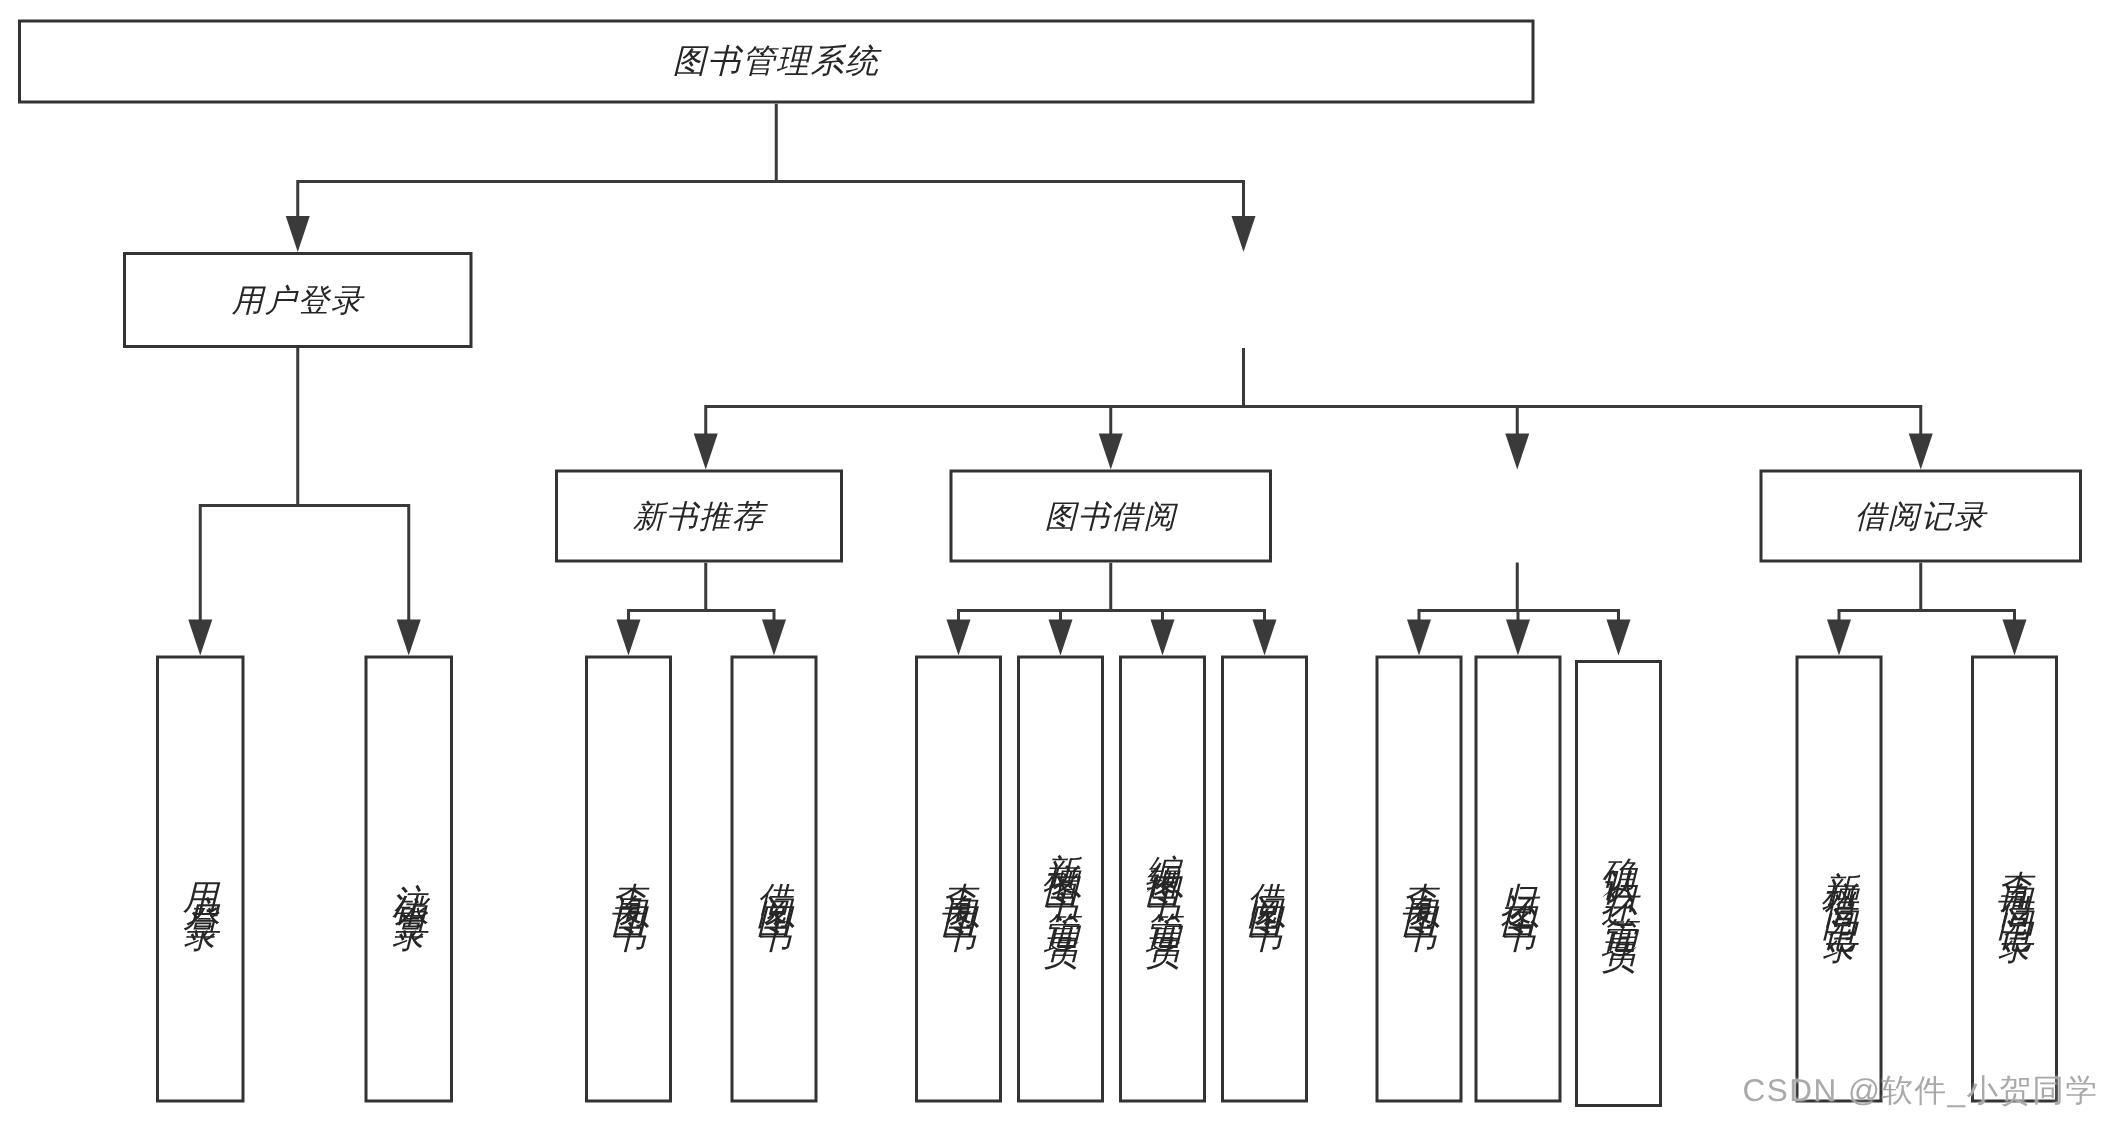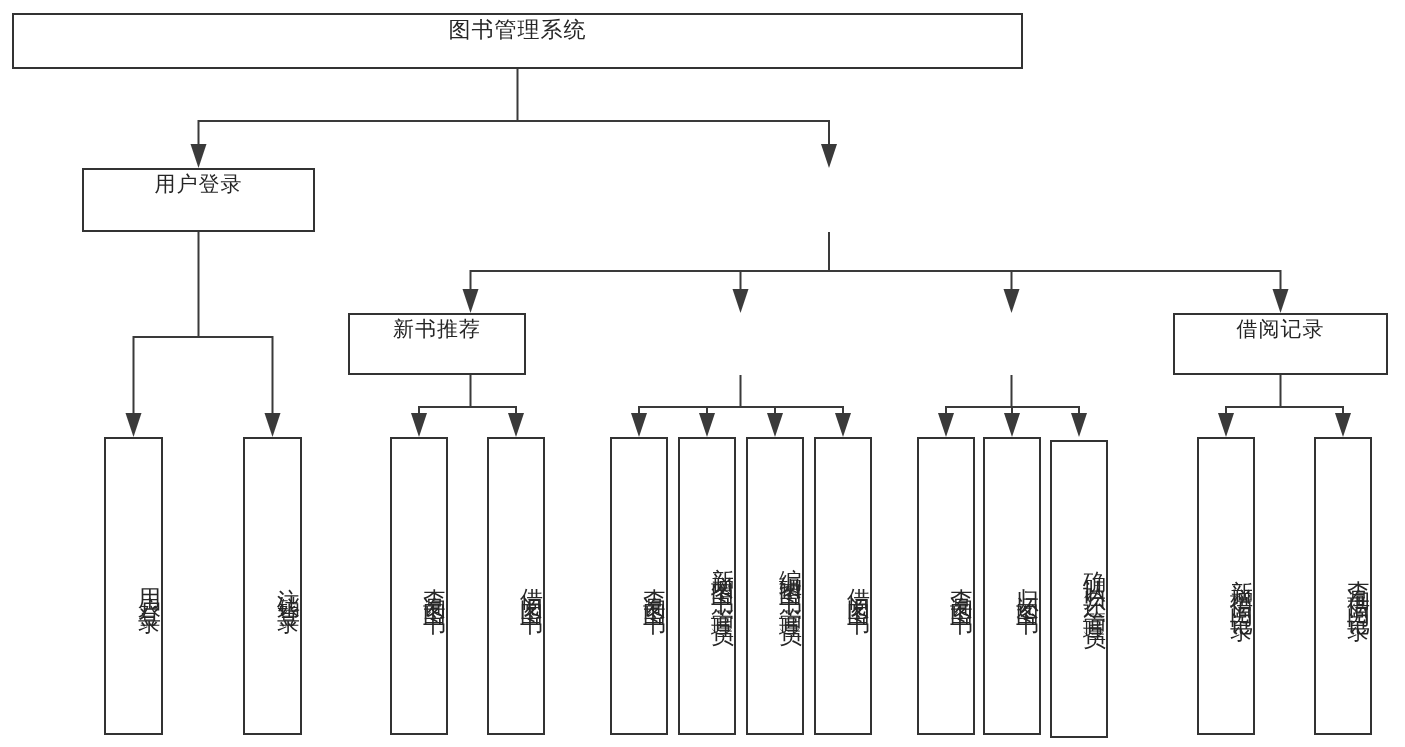--- a/index.html
+++ b/index.html
@@ -18,22 +18,23 @@
     overflow:hidden;
   }
   .wires{position:absolute;left:0;top:0;}
   .wires path{stroke:var(--line);stroke-width:2;fill:none;}
   .wires polygon{fill:var(--line);stroke:none;}
   .node{
     position:absolute;
     box-sizing:border-box;
     background:var(--fill);
     border:2px solid var(--border);
-    display:flex;align-items:flex-start;justify-content:center;
+    display:flex;align-items:center;justify-content:center;
     color:var(--text);
+    font-style:italic;
   }
   .node.hbox{font-size:21px;letter-spacing:1px;}
   .node.root{font-size:22px;}
   .node.leaf{
     writing-mode:vertical-rl;
     text-orientation:mixed;
     font-size:23px;
     letter-spacing:8px;
     line-height:1;
     text-align:center;
@@ -91,22 +92,25 @@
   </svg>
 
   <div class="node hbox root" style="left:12px;top:13px;width:1011px;height:56px">
     <span>图书管理系统</span>
   </div>
 
   <div class="node hbox" style="left:82px;top:168px;width:233px;height:64px">
     <span>用户登录</span>
   </div>
 
-  <div class="node hbox" style="left:348px;top:313px;width:178px;height:62px">
+  <div class="node hbox" style="left:370px;top:313px;width:192px;height:62px">
     <span>新书推荐</span>
+  </div>
+  <div class="node hbox" style="left:633px;top:313px;width:215px;height:62px">
+    <span>图书借阅</span>
   </div>
   <div class="node hbox" style="left:1173px;top:313px;width:215px;height:62px">
     <span>借阅记录</span>
   </div>
 
   <div class="node leaf" style="left:104px;top:437px;width:59px;height:298px">
     <span>用户登录</span>
   </div>
   <div class="node leaf" style="left:243px;top:437px;width:59px;height:298px">
     <span>注销登录</span>
@@ -142,14 +146,15 @@
     <span>确认归还（管理员）</span>
   </div>
 
   <div class="node leaf" style="left:1197px;top:437px;width:58px;height:298px">
     <span>新增借阅记录</span>
   </div>
   <div class="node leaf" style="left:1314px;top:437px;width:58px;height:298px">
     <span>查询借阅记录</span>
   </div>
 
+  <div class="watermark">CSDN @软件_小贺同学</div>
 
 </div>
 
 </body></html>

